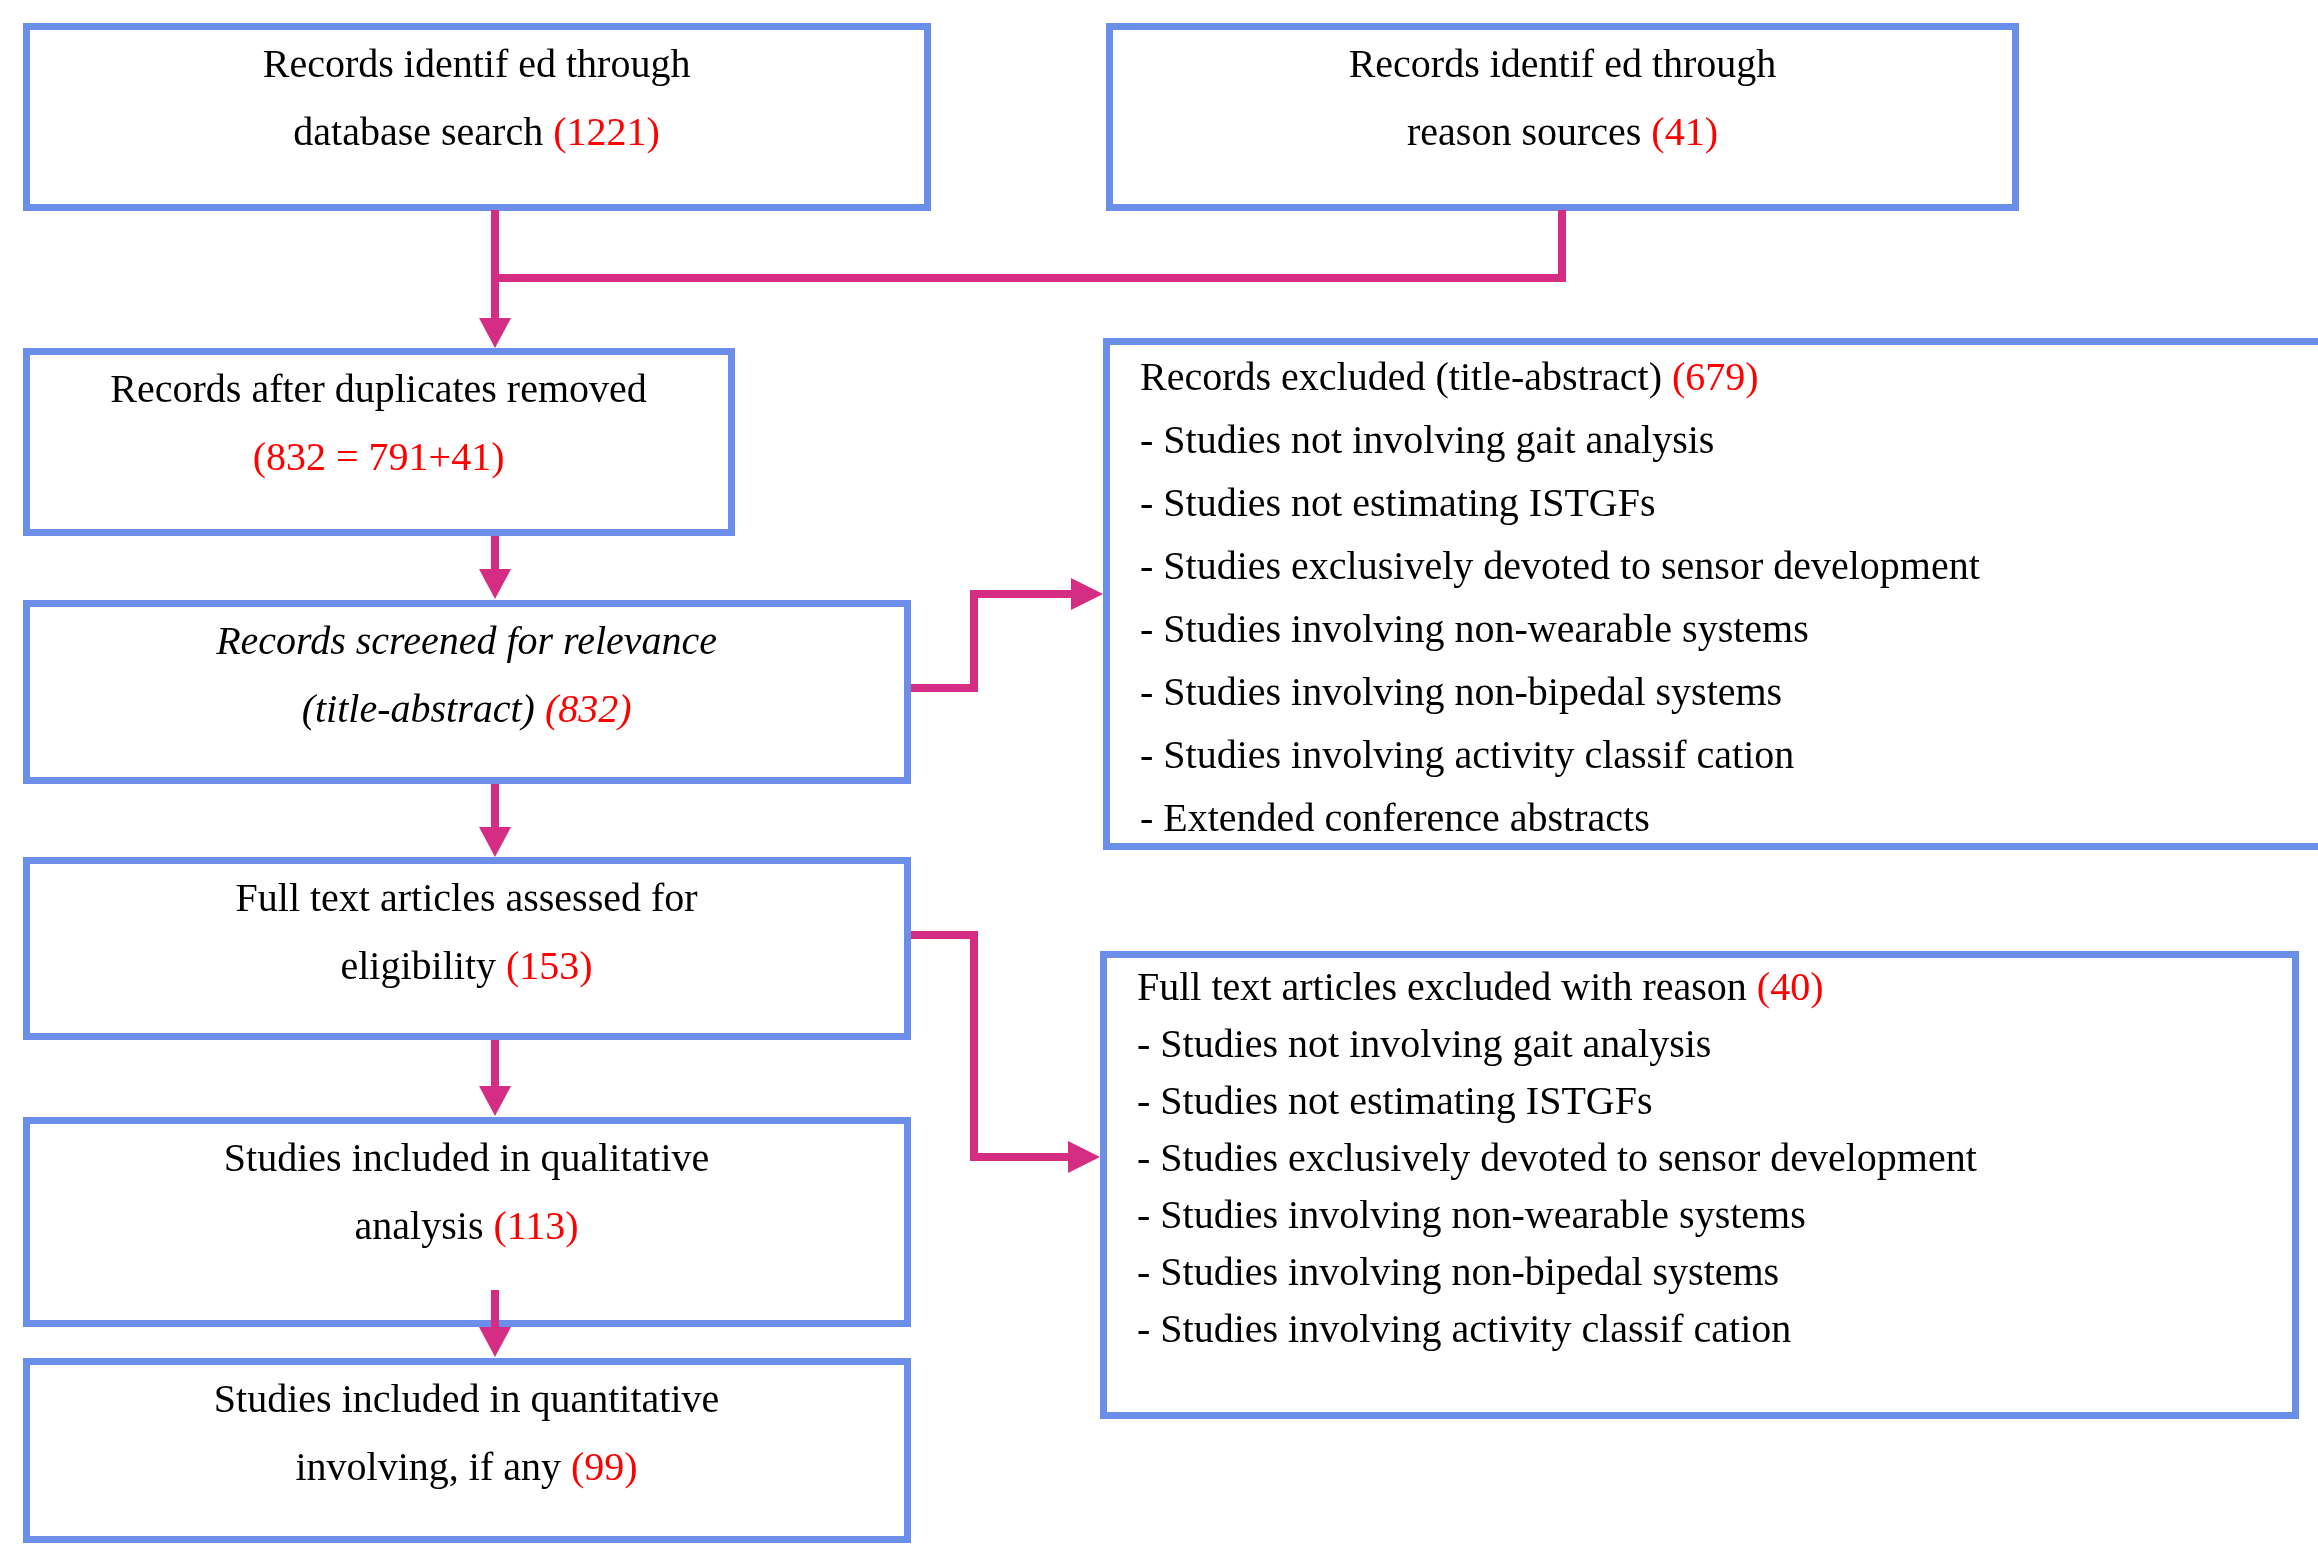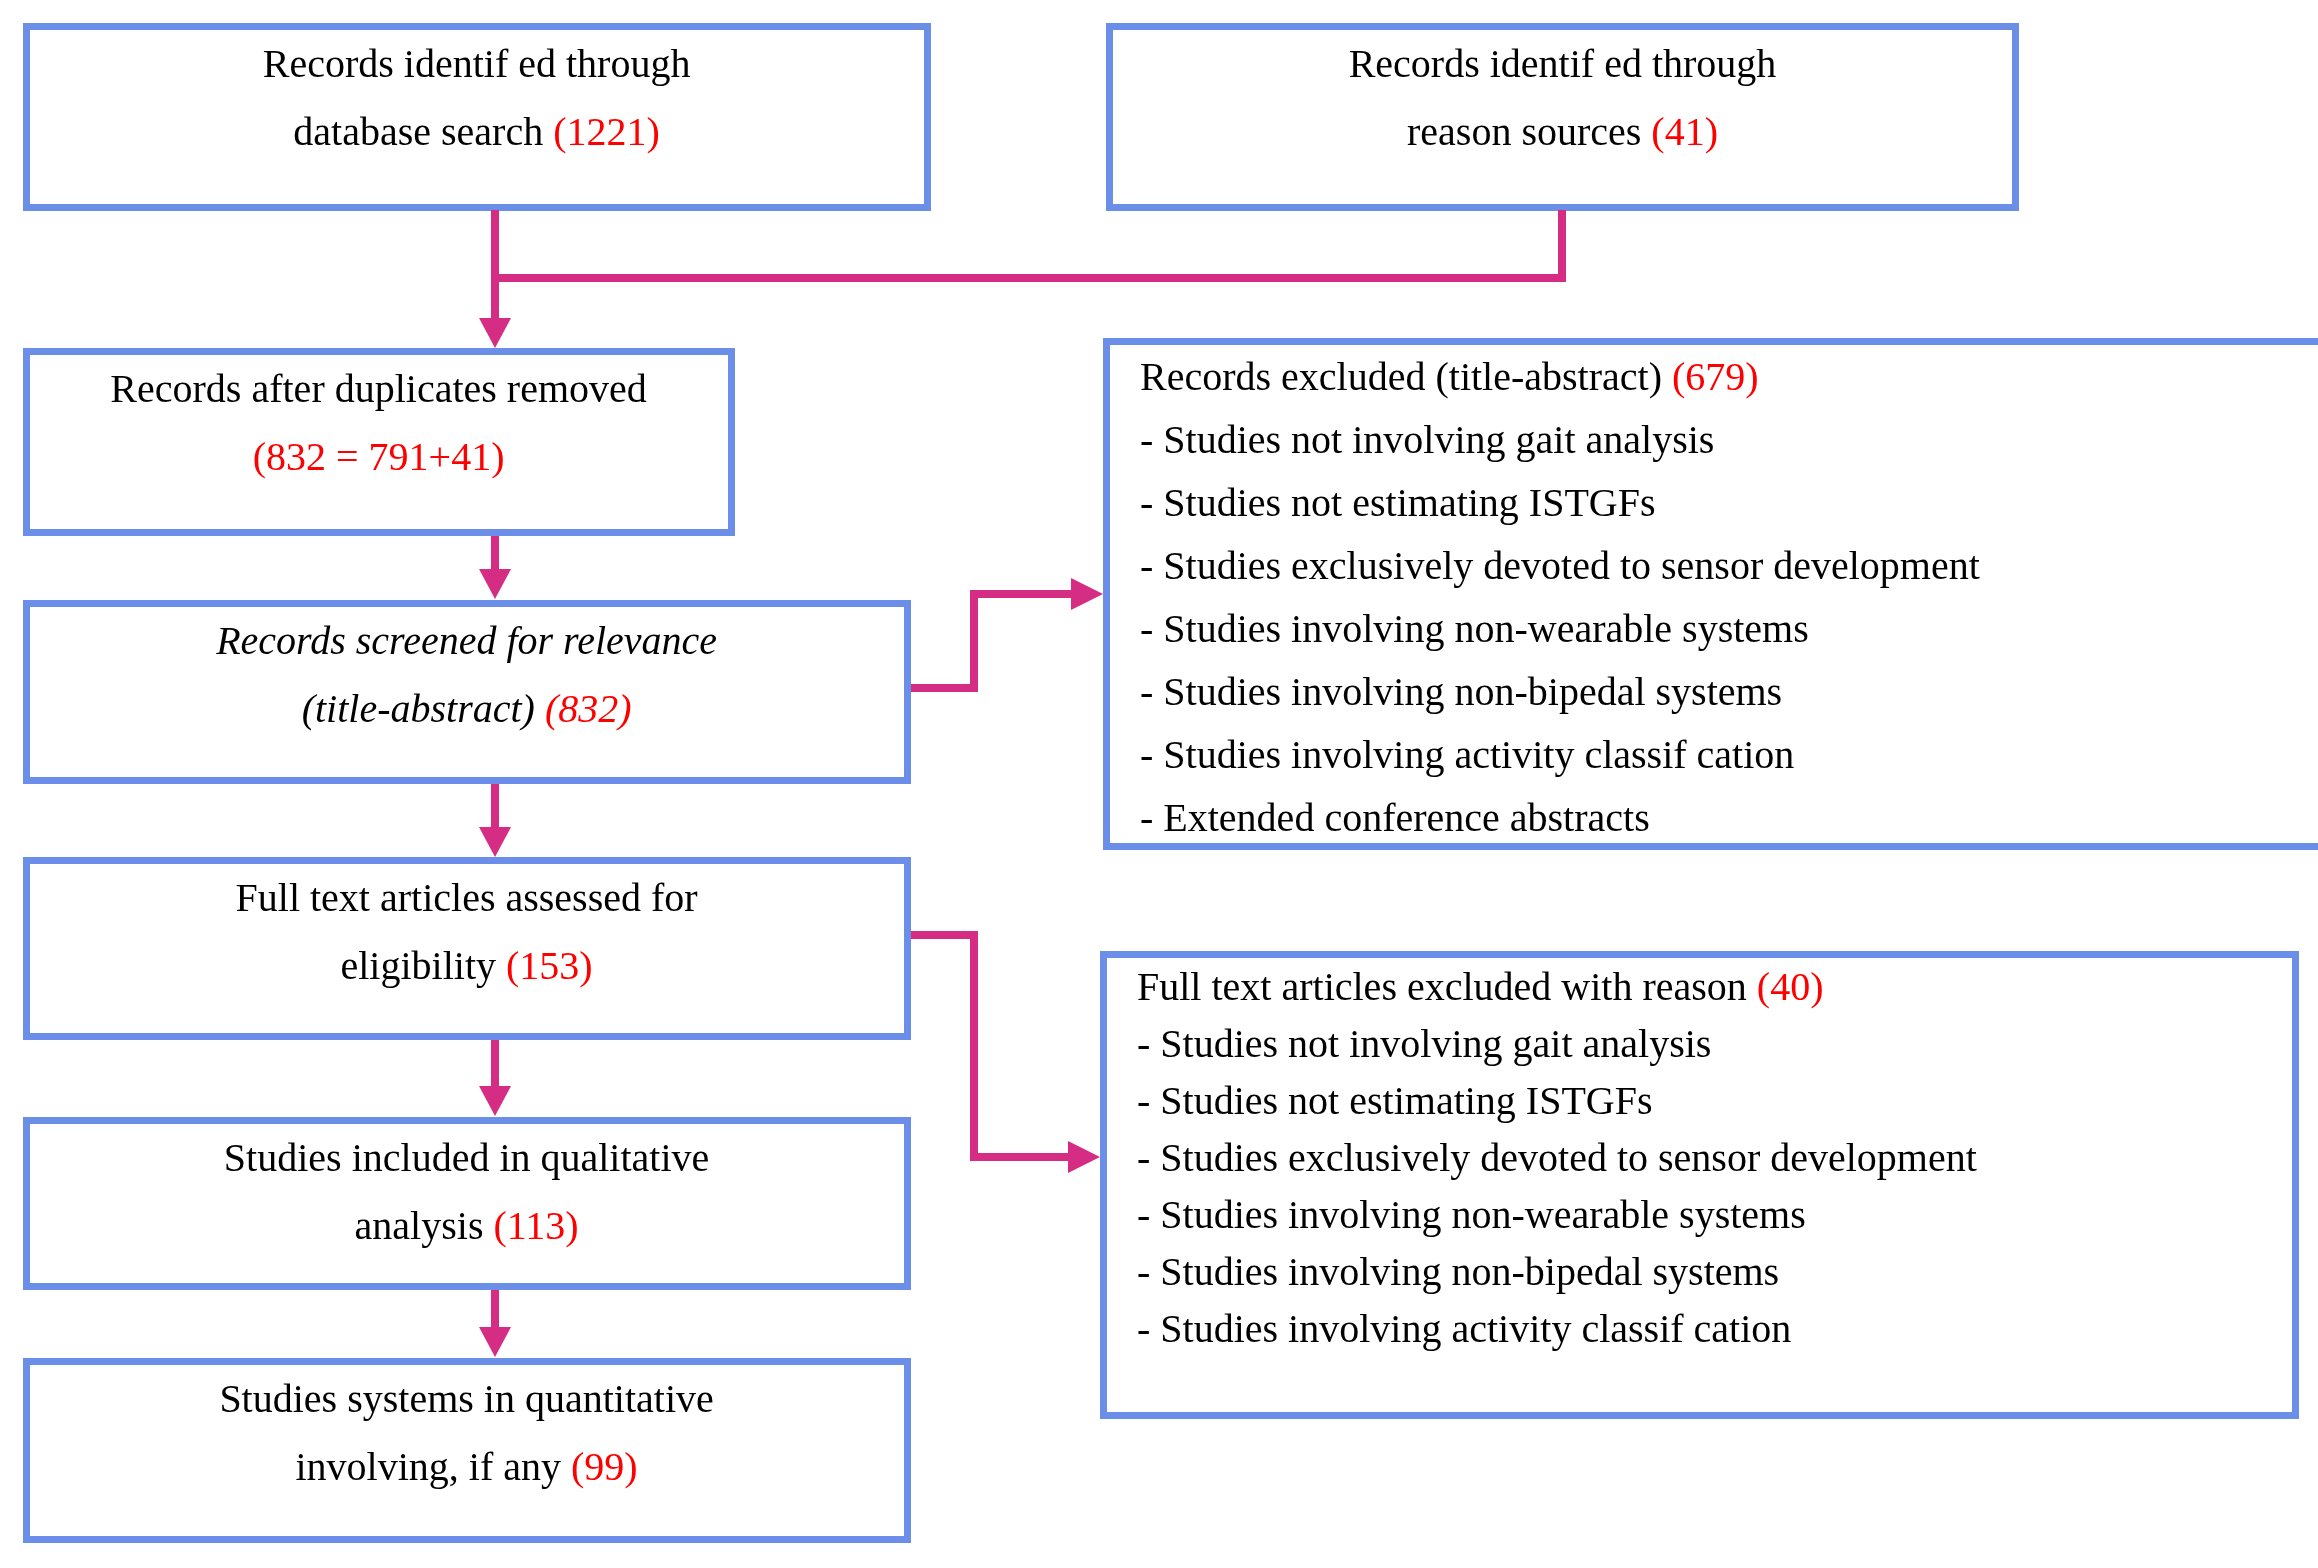--- a/index.html
+++ b/index.html
@@ -127,27 +127,27 @@
   </div>
 
   <div class="seg" style="left:911px;top:931px;width:67px;height:7.7px;"></div>
   <div class="seg" style="left:970px;top:931px;width:7.7px;height:229px;"></div>
   <div class="seg" style="left:970px;top:1153px;width:101px;height:7.7px;"></div>
   <div class="arrow-right" style="left:1068px;top:1141px;"></div>
 
   <div class="seg" style="left:491px;top:1040px;width:7.7px;height:50px;"></div>
   <div class="arrow-down" style="left:479px;top:1086px;"></div>
 
-  <div class="box" style="left:22.6px;top:1117px;width:888px;height:173px;">
+  <div class="box" style="left:22.6px;top:1117px;width:888px;height:210px;">
     <div class="line">Studies included in qualitative</div>
     <div class="line"><span>analysis </span><span class="count">(113)</span></div>
   </div>
 
   <div class="seg" style="left:491px;top:1290px;width:7.7px;height:39px;"></div>
   <div class="arrow-down" style="left:479px;top:1327px;"></div>
 
   <div class="box" style="left:22.6px;top:1358px;width:888px;height:185px;">
-    <div class="line">Studies systems in quantitative</div>
+    <div class="line">Studies included in quantitative</div>
     <div class="line"><span>involving, if any </span><span class="count">(99)</span></div>
   </div>
 
 </div>
 
 
 </body></html>

